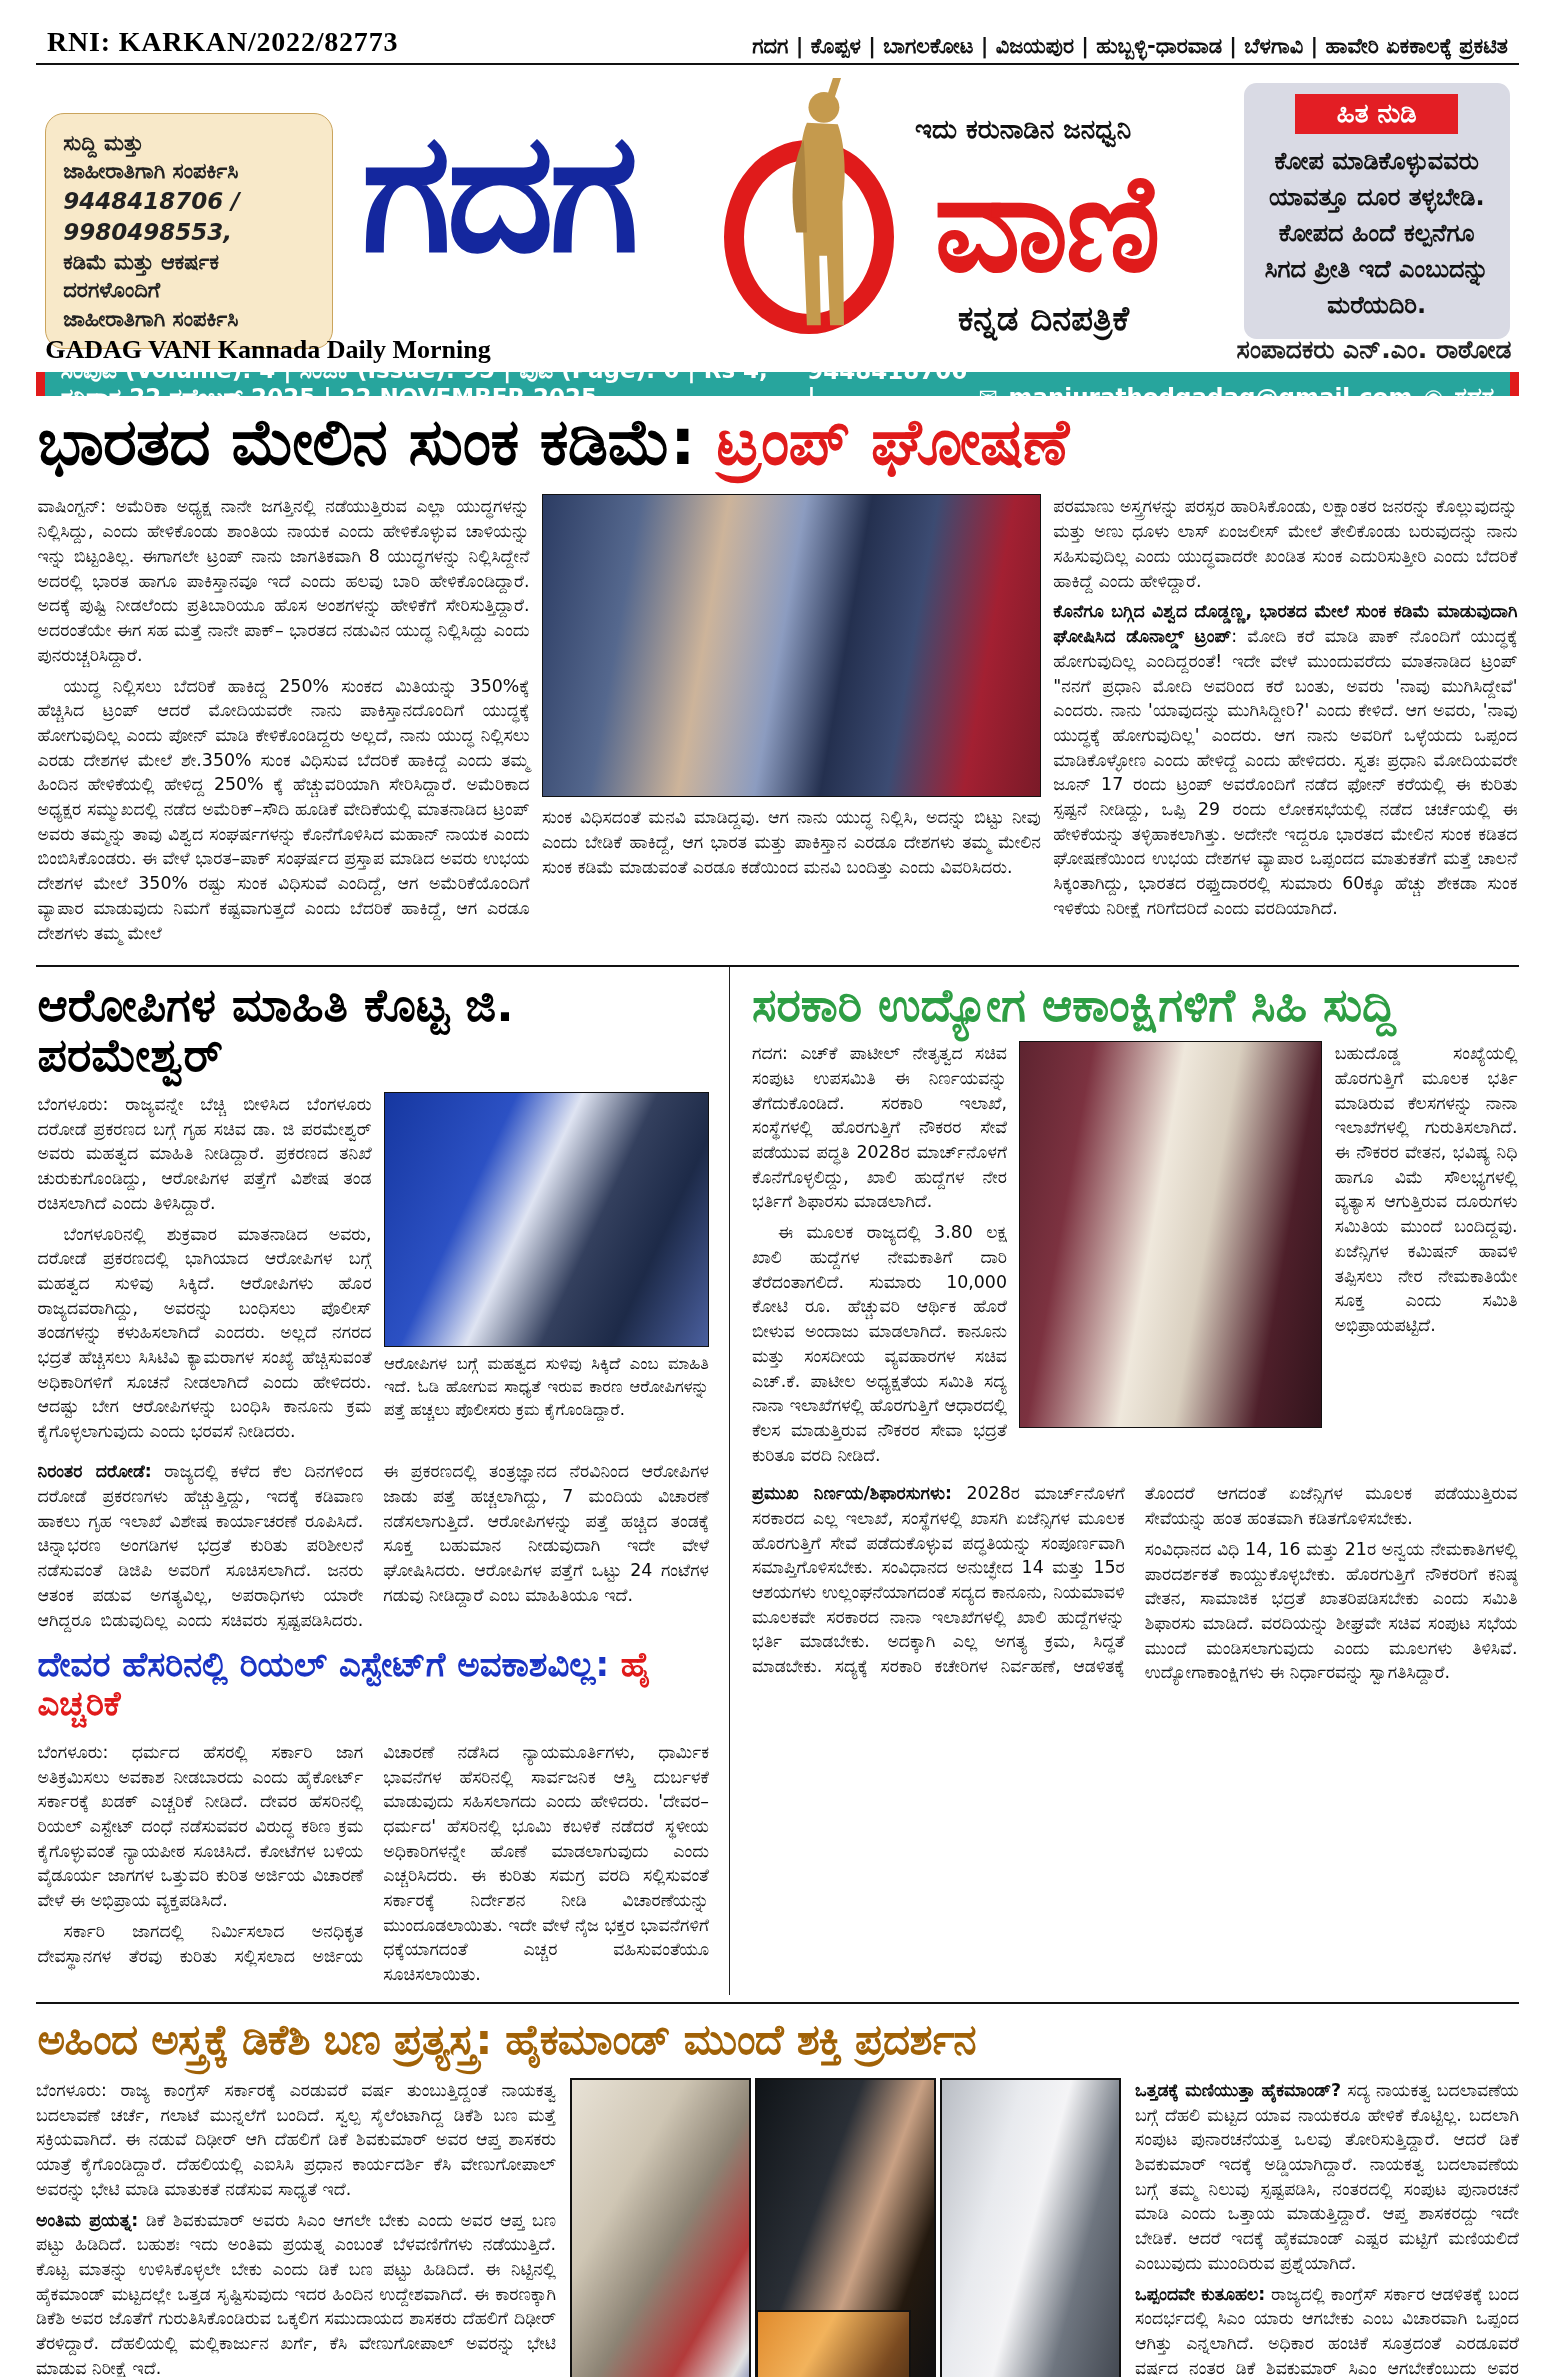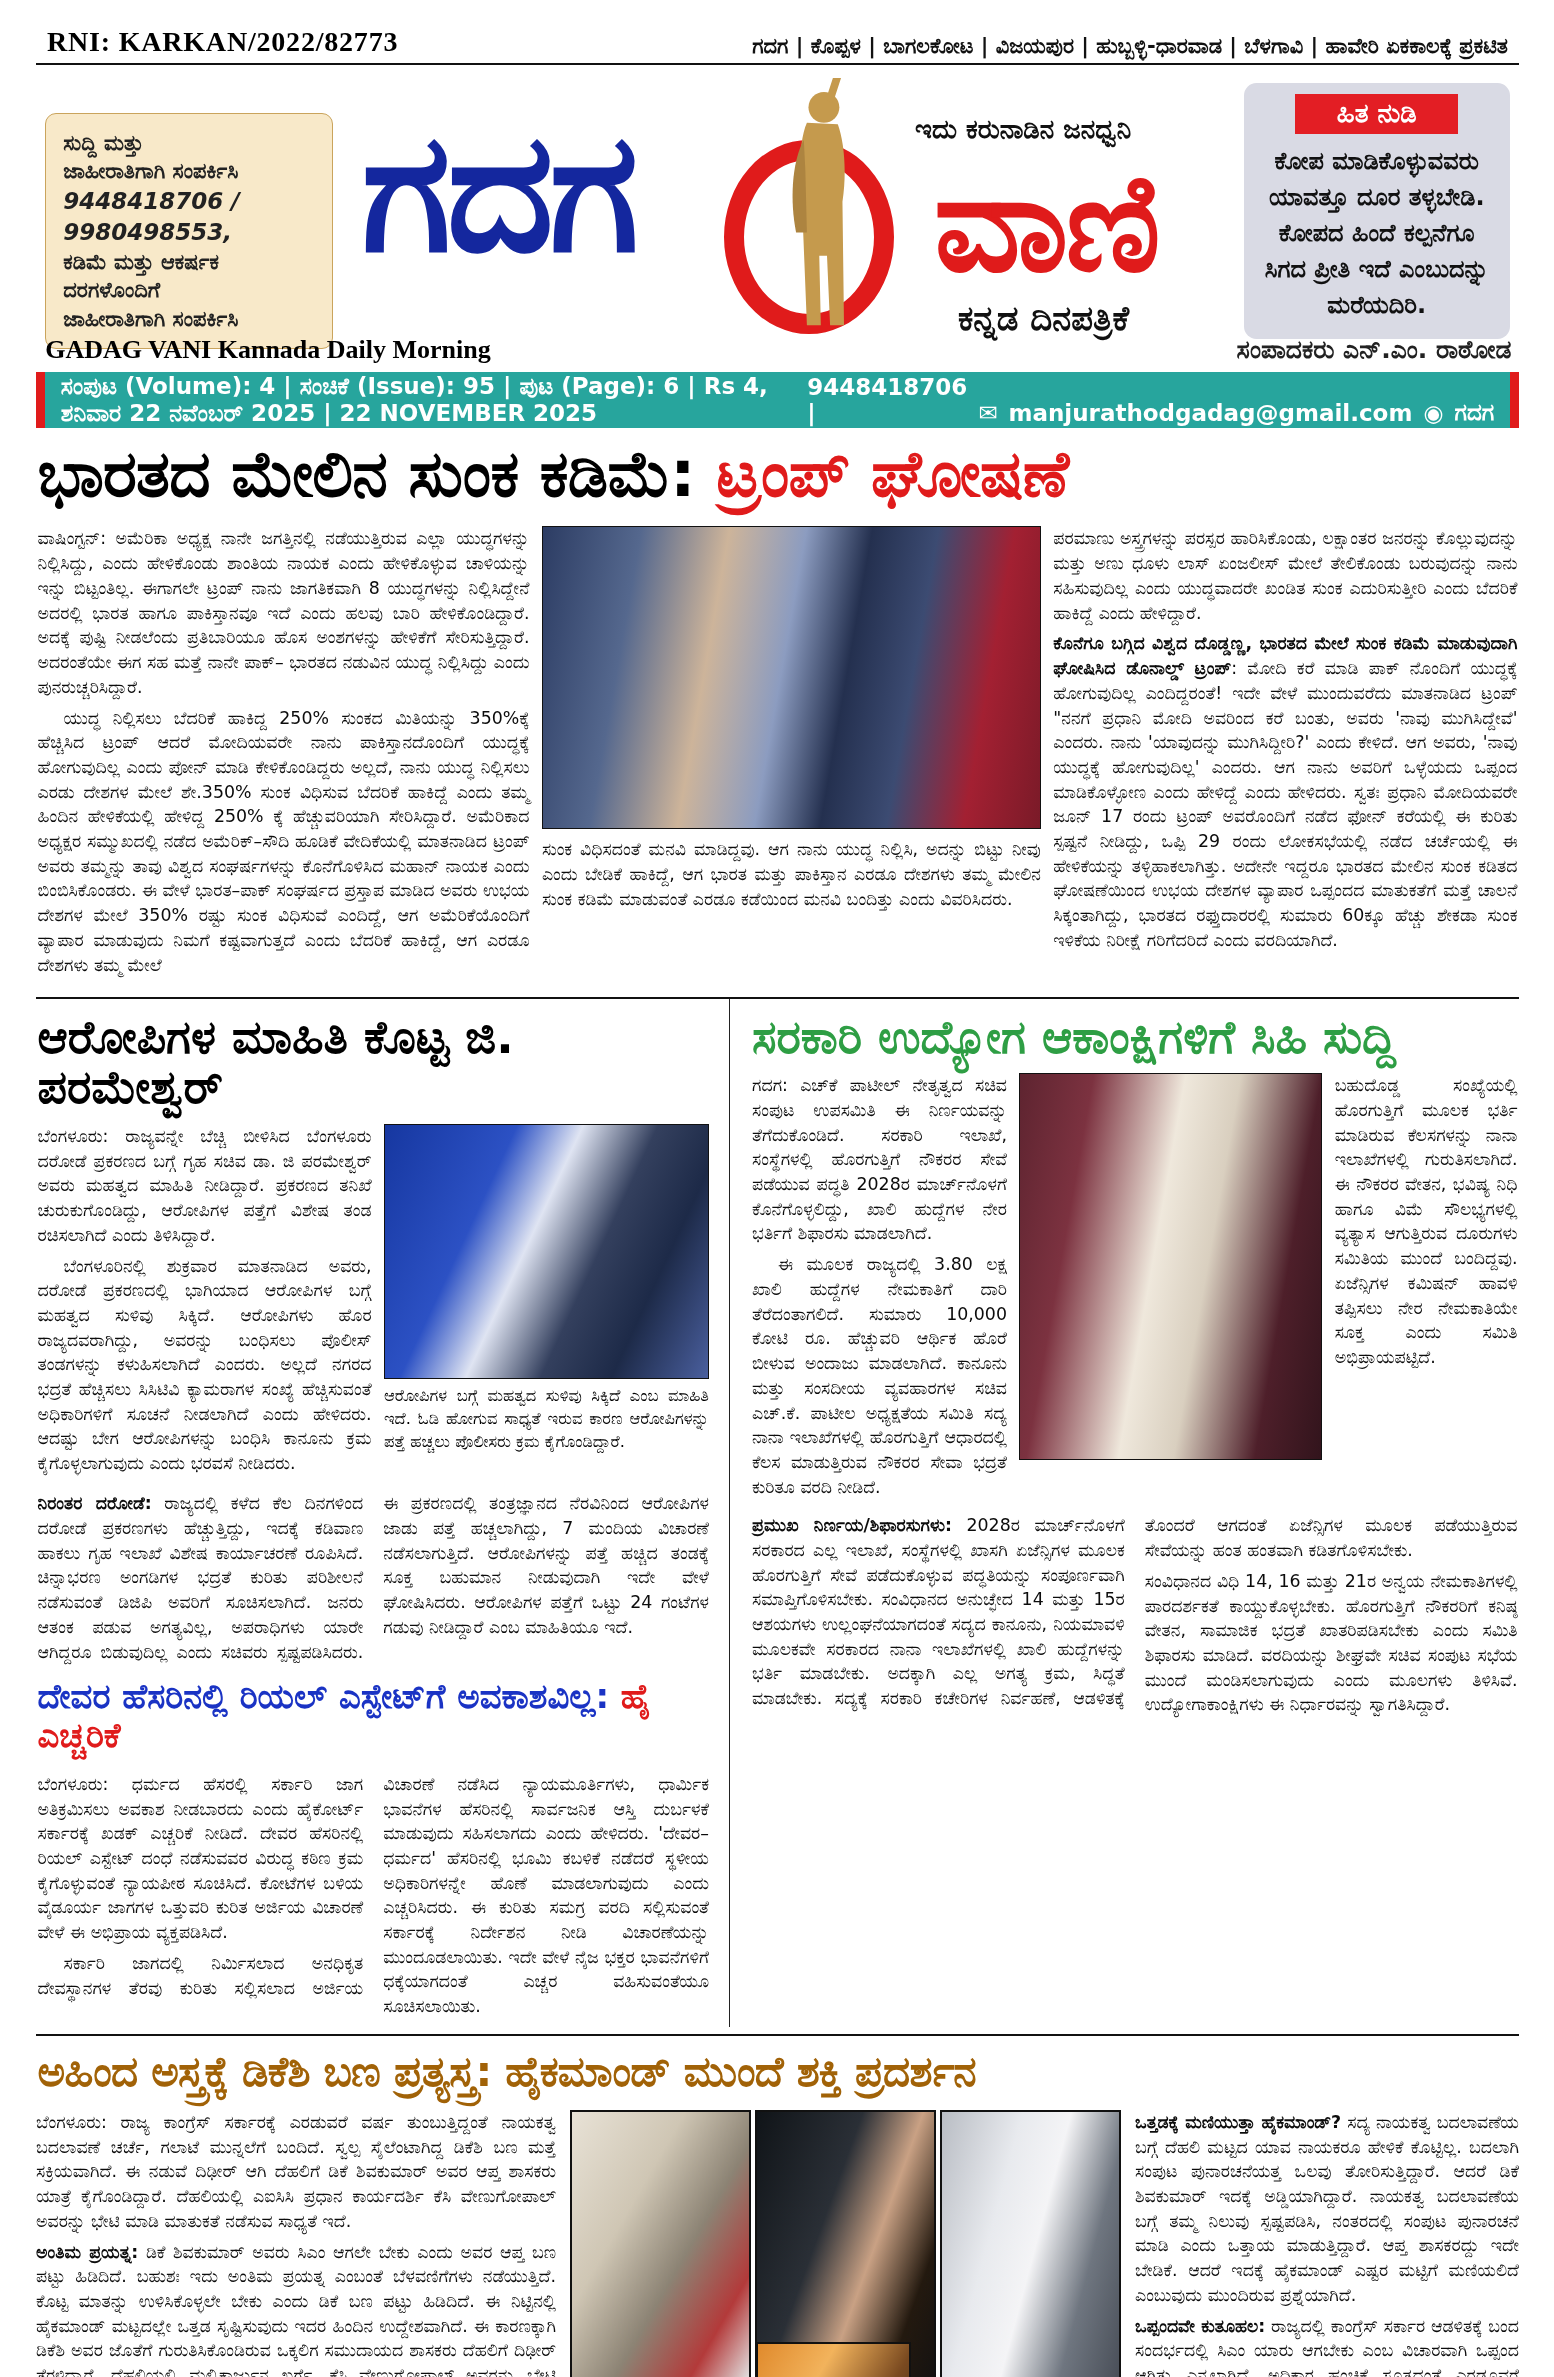--- a/index.html
+++ b/index.html
@@ -8,21 +8,21 @@
           padding:0 36px; overflow:hidden; }
   
   .topbar { display:flex; justify-content:space-between; align-items:flex-end;
             padding:26px 11px 4.6px 11px; border-bottom:2.3px solid #111;text-align:right; }
   .rni { font-family:"Liberation Serif","DejaVu Serif",serif; font-weight:bold;
          font-size:28px; letter-spacing:0.8px; }
   .cities { font-size:21px; font-weight:bold; color:#111; }
   
   .masthead { position:relative; height:303px; }
   .contactbox { position:absolute; left:9.3px; top:48px; width:288px; padding:15.5px 17px;
-                background:#f8e9c9; border:1.5px solid #caa45c; border-radius:11px;
+                background:#f8e9c9; border:1.5px solid #caa45c; border-radius:19px;
                 font-size:21px; font-weight:bold; line-height:1.35; color:#222; }
   .contactbox .ph { font-style:italic; font-size:23px; }
   .mast-center { position:absolute; left:310px; top:6.2px; width:914px; height:294px; }
   .gadag-word { position:absolute; left:15.5px; top:39px; font-size:166px; font-weight:900;
                 color:#14279e; letter-spacing:-4.6px; line-height:1; }
   .statue-wrap { position:absolute; left:364px; top:7.7px; width:209px; height:255px; }
   .red-ring { position:absolute; left:14px; top:62px; width:170px; height:194px;
               border:20px solid #e01b1b; border-radius:50%; }
   .statue { position:absolute; left:66px; top:0; }
   .vani-word { position:absolute; left:588px; top:85px; font-size:135px; font-weight:900;
@@ -31,21 +31,21 @@
   .kdp { position:absolute; left:612px; top:227px; font-size:34px; font-weight:bold; color:#111; }
   .eng-line { position:absolute; left:9.3px; bottom:3.1px; font-family:"Liberation Serif","DejaVu Serif",serif;
               font-weight:bold; font-size:26px; }
   .editor-line { position:absolute; right:7.7px; bottom:3.1px; font-size:25px; font-weight:bold; color:#222; }
   .hitabox { position:absolute; right:9.3px; top:18px; width:266px; background:#d9dae4;
              border-radius:12.4px; padding:11px 14px 15.5px; text-align:center; }
   .hitabox .hb-title { background:#e31e24; color:#fff; font-size:26px; font-weight:bold;
              width:163px; margin:0 auto 9.3px; padding:4.6px 0; }
   .hitabox .hb-text { font-size:24px; font-weight:bold; line-height:1.5; color:#111; }
   
-  .infobar { display:flex; height:56px; margin-top:4.6px; }
+  .infobar { display:flex; height:24px; margin-top:4.6px; }
   .cap { width:9.3px; background:#e01b1b; }
   .ib-body { flex:1; background:#27a59d; color:#fff; display:flex; align-items:center;
              justify-content:space-between; padding:0 15.5px; font-size:23px; font-weight:bold; }
   .ib-right { display:flex; align-items:flex-end; gap:11px; }
   .ib-icon { display:inline-block; font-size:23px; }
   
   .lead-headline { font-size:64px; font-weight:900; letter-spacing:-0.8px; padding:12.4px 1.5px 7.7px;
                    line-height:1.05; }
   .lead-headline .red { color:#e01b1b; }
   .sec-rule { border:none; border-top:2.3px solid #111; margin:7.7px 0 0; }

